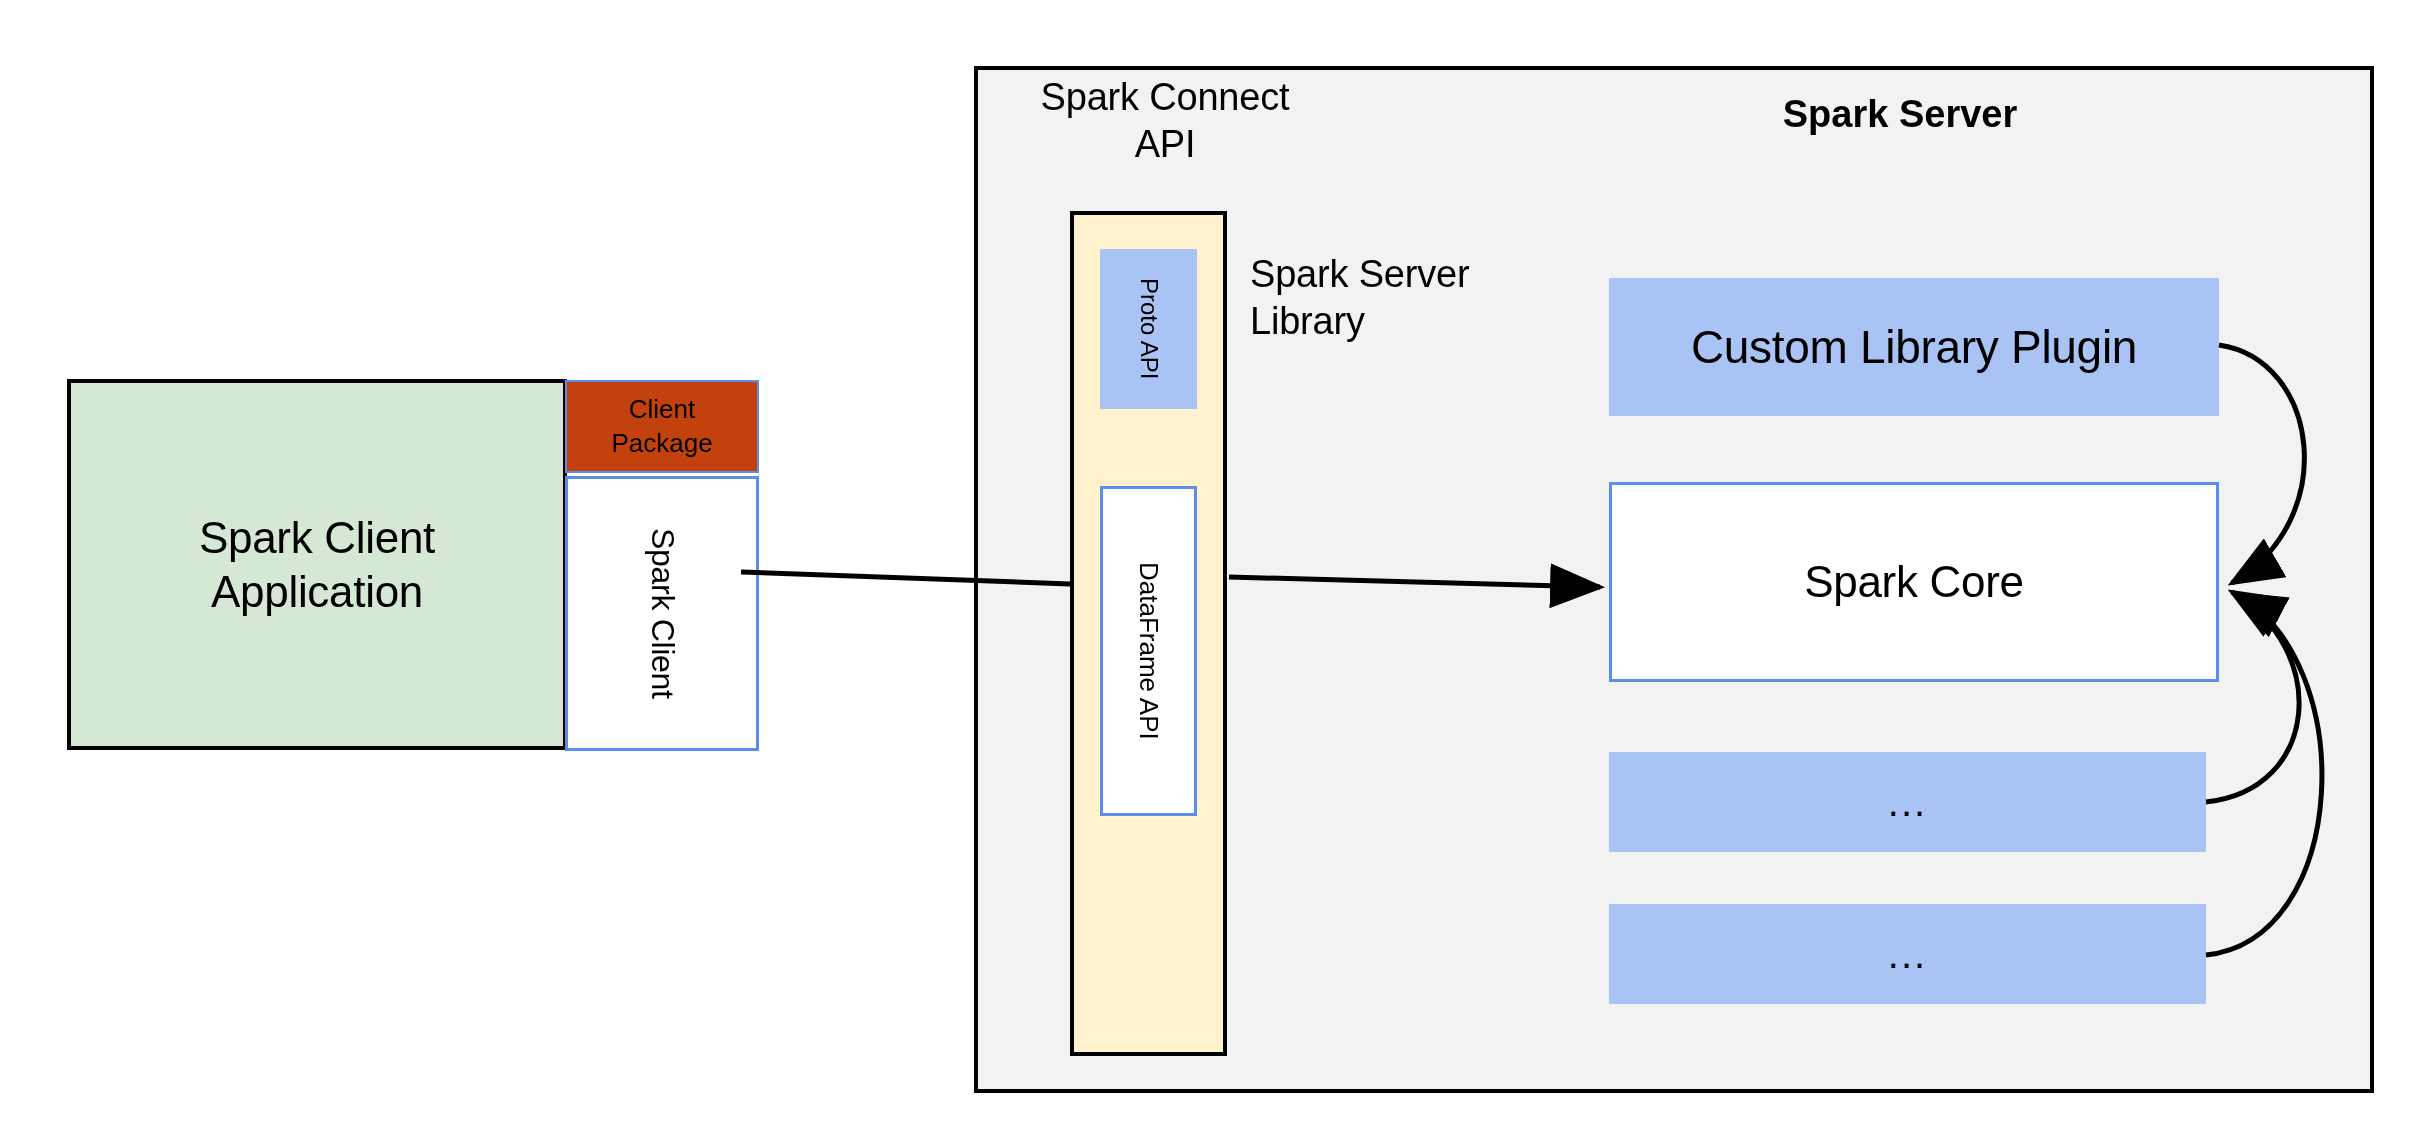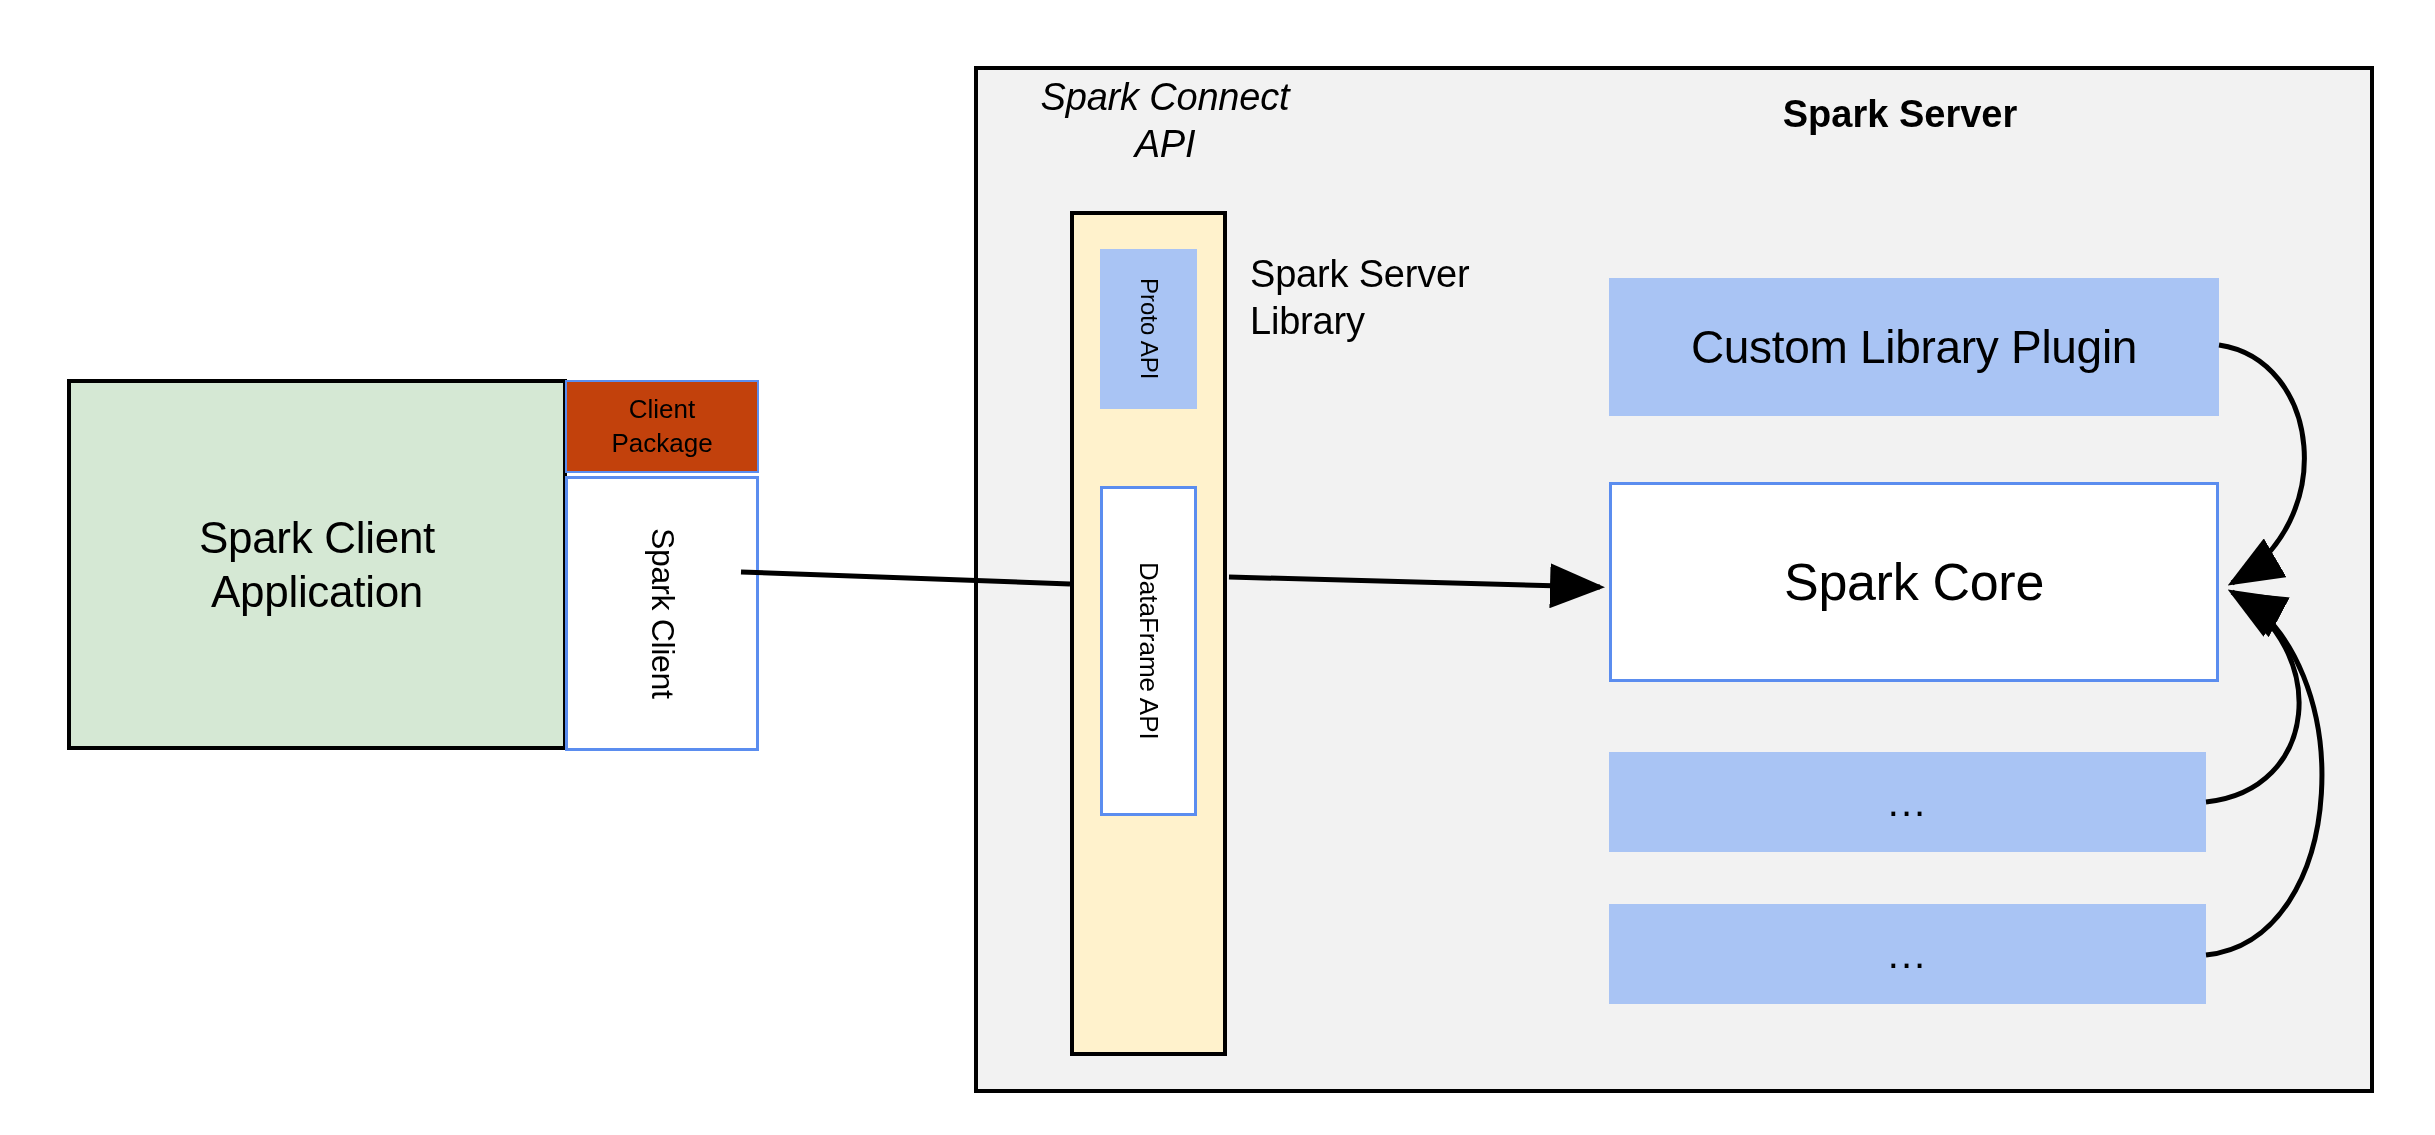--- a/index.html
+++ b/index.html
@@ -58,21 +58,21 @@
 
   
   #server-panel {
     left: 974px; top: 66px; width: 1400px; height: 1027px;
     background: #f2f2f2;
     border: 4px solid #000000;
   }
 
   #spark-connect-api-label {
     left: 1020px; top: 66px; width: 290px; height: 110px;
-    display: flex; align-items: center; justify-content: center; font-style: italic;
+    display: flex; align-items: center; justify-content: center;
   }
   #spark-connect-api-label .label {
     font-size: 38px; color: #000000; line-height: 1.25; text-align: center;
     white-space: pre-line; letter-spacing: -0.2px;
   }
 
   #spark-server-title {
     left: 1700px; top: 86px; width: 400px; height: 56px;
     display: flex; align-items: center; justify-content: center;
   }
@@ -125,21 +125,21 @@
     display: flex; align-items: center; justify-content: center;
   }
   #custom-library-plugin .label { font-size: 46px; color: #000000; white-space: nowrap; letter-spacing: -0.3px; }
 
   #spark-core {
     left: 1609px; top: 482px; width: 610px; height: 200px;
     background: #ffffff;
     border: 3px solid #5b8def;
     display: flex; align-items: center; justify-content: center;
   }
-  #spark-core .label { font-size: 52px; color: #000000; white-space: nowrap; letter-spacing: -0.3px; }
+  #spark-core .label { font-size: 44px; color: #000000; white-space: nowrap; letter-spacing: -0.3px; }
 
   #ellipsis-one {
     left: 1609px; top: 752px; width: 597px; height: 100px;
     background: #a9c4f4;
     display: flex; align-items: center; justify-content: center;
   }
   #ellipsis-two {
     left: 1609px; top: 904px; width: 597px; height: 100px;
     background: #a9c4f4;
     display: flex; align-items: center; justify-content: center;

